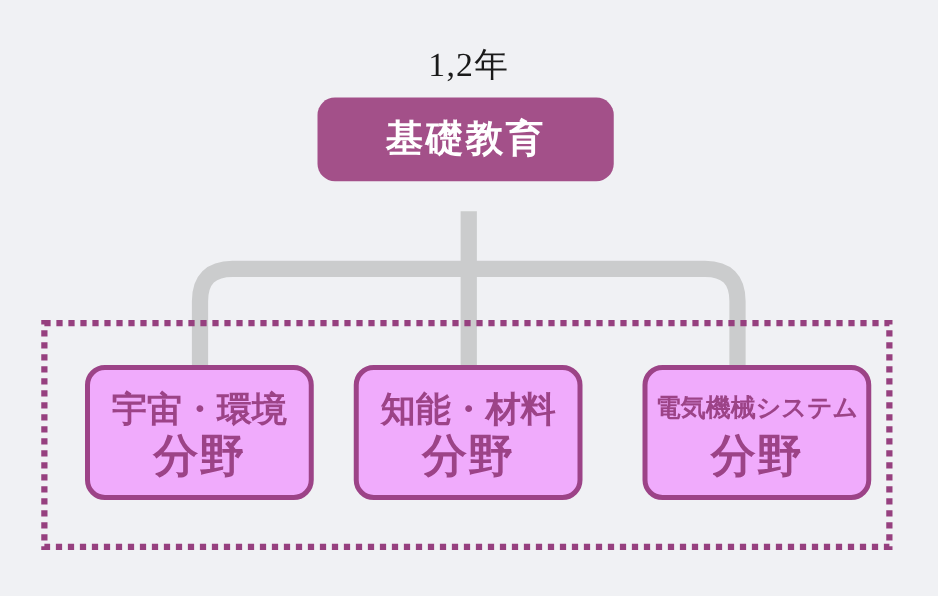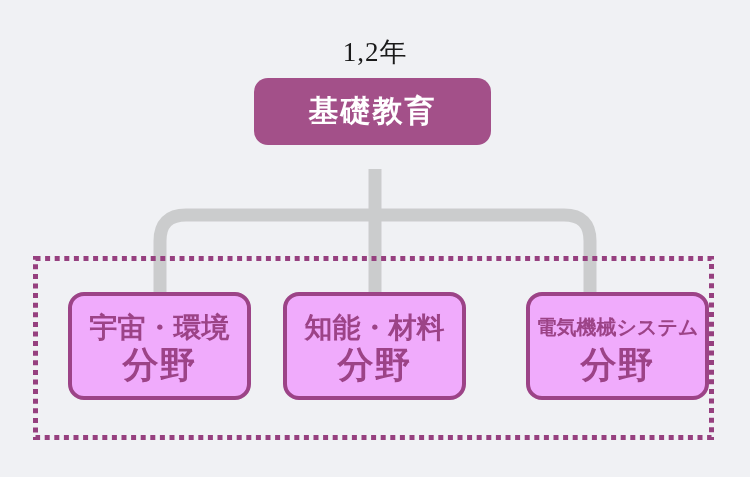--- a/index.html
+++ b/index.html
@@ -53,21 +53,21 @@
     color:var(--box_text,#9c4387);
     font-weight:bold;
     text-align:center;
     line-height:37px;
   }
   .field-box .line1{font-size:28px;letter-spacing:0px;}
   .field-box .line2{font-size:36px;letter-spacing:1px;}
   .field-box.compact .line1{font-size:20px;letter-spacing:0;}
   .field-1{left:68px;}
   .field-2{left:283px;}
-  .field-3{left:526px;}
+  .field-3{left:514px;}
 </style>
 </head>
 <body>
 
 <div class="canvas">
 
   <svg class="svg-layer" viewBox="0 0 750 477">
     <path d="M375,169 L375,292" fill="none" stroke="var(--connector,#cbcccd)" stroke-width="13"></path>
     <path d="M160,292 L160,241 Q160,215 186,215 L564,215 Q590,215 590,241 L590,292" fill="none" stroke="var(--connector,#cbcccd)" stroke-width="13"></path>
     <rect x="35.5" y="258.5" width="676" height="179" fill="none" stroke="var(--dotted_border,#96407f)" stroke-width="5" stroke-dasharray="5 4.6"></rect>

